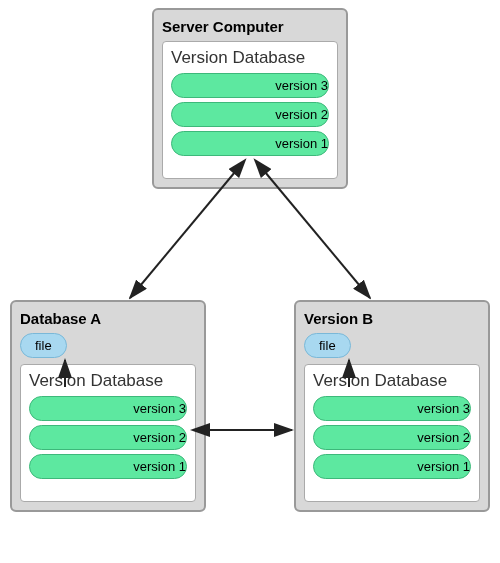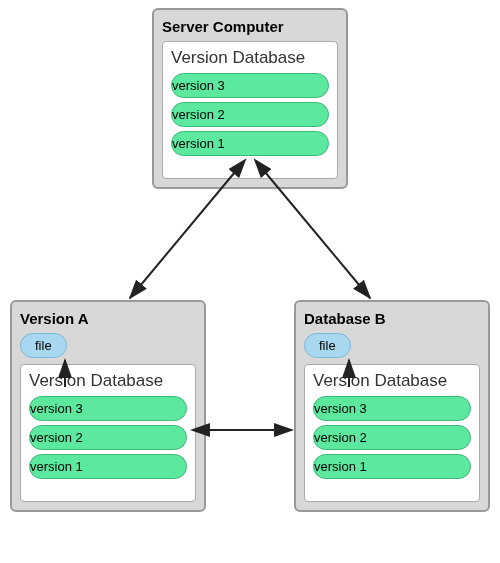--- a/index.html
+++ b/index.html
@@ -46,21 +46,21 @@
       font-size: 17px;
       color: #333;
       margin-bottom: 5px;
       text-align: left;
     }
 
     .version-pill {
       background: #5de8a0;
       border: 1.5px solid #3db87a;
       border-radius: 20px;
-      text-align: left;
+      text-align: right;
       font-size: 13px;
       padding: 4px 0;
       margin-bottom: 4px;
       width: 100%;
     }
     .version-pill:last-child { margin-bottom: 16px; }
 
     .file-pill {
       background: #a8d8f0;
       border: 1.5px solid #7ab8d8;
@@ -90,34 +90,34 @@
     <div class="computer-title">Server Computer</div>
     <div class="db-container">
       <div class="db-label">Version Database</div>
       <div class="version-pill">version 3</div>
       <div class="version-pill">version 2</div>
       <div class="version-pill">version 1</div>
     </div>
   </div>
 
   <div class="computer-box" style="left: 10px; top: 300px; width: 196px;">
-    <div class="computer-title">Version A</div>
+    <div class="computer-title">Database A</div>
     <div style="margin-bottom:0;">
       <div class="file-pill">file</div>
     </div>
     <div class="db-container">
       <div class="db-label">Version Database</div>
       <div class="version-pill">version 3</div>
       <div class="version-pill">version 2</div>
       <div class="version-pill">version 1</div>
     </div>
   </div>
 
   <div class="computer-box" style="left: 294px; top: 300px; width: 196px;">
-    <div class="computer-title">Database B</div>
+    <div class="computer-title">Version B</div>
     <div style="margin-bottom:0;">
       <div class="file-pill">file</div>
     </div>
     <div class="db-container">
       <div class="db-label">Version Database</div>
       <div class="version-pill">version 3</div>
       <div class="version-pill">version 2</div>
       <div class="version-pill">version 1</div>
     </div>
   </div>

